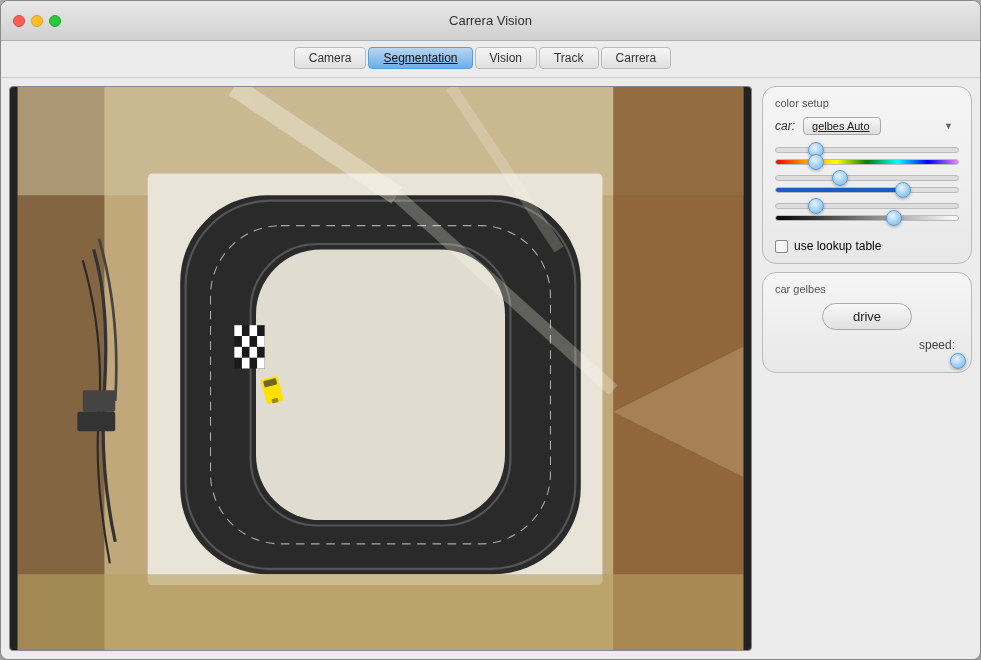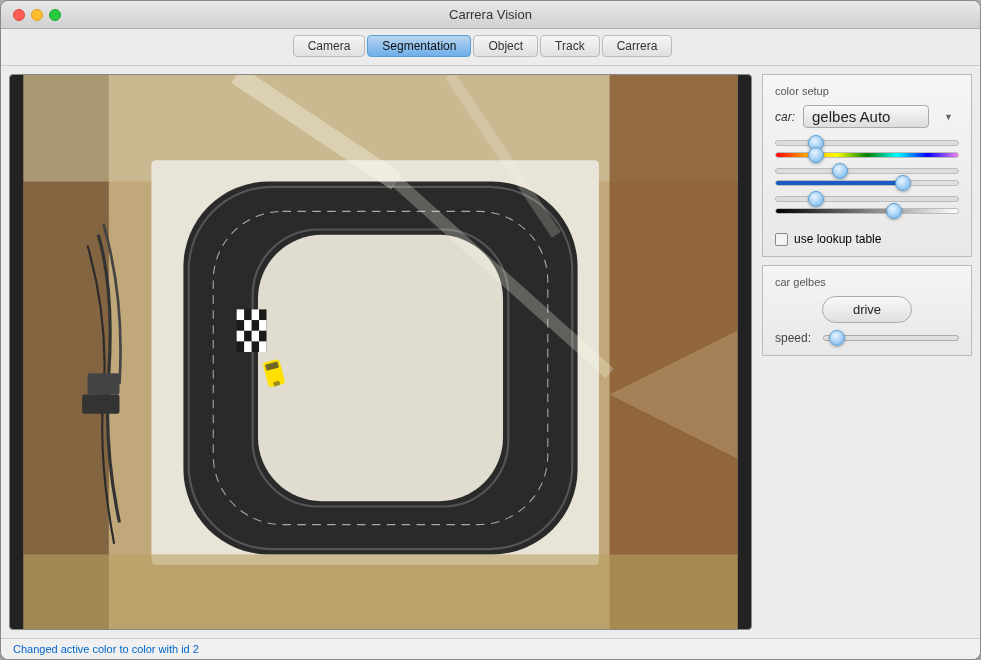--- a/index.html
+++ b/index.html
@@ -18,21 +18,21 @@
       border-radius: 8px;
       border: 1px solid #888;
       display: flex;
       flex-direction: column;
       box-shadow: 0 4px 24px rgba(0,0,0,0.5);
     }
     .titlebar {
       background: linear-gradient(to bottom, #e8e8e8, #d0d0d0);
       border-bottom: 1px solid #b0b0b0;
       border-radius: 8px 8px 0 0;
-      height: 28px;
+      height: 40px;
       display: flex;
       align-items: center;
       padding: 0 12px;
       position: relative;
     }
     .traffic-lights {
       display: flex;
       gap: 6px;
     }
     .tl {
@@ -67,20 +67,21 @@
       border-radius: 4px;
       font-size: 12px;
       color: #333;
       cursor: pointer;
       outline: none;
     }
     .tab-btn.active {
       background: linear-gradient(to bottom, #b8d4f0, #6eaee8);
       border-color: #5a9fd4;
       color: #111;
+      text-decoration: underline;
     }
     .main-area {
       display: flex;
       flex: 1;
       padding: 8px;
       gap: 10px;
       overflow: hidden;
     }
     .camera-view {
       flex: 1;
@@ -97,21 +98,21 @@
     }
     .right-panel {
       width: 210px;
       display: flex;
       flex-direction: column;
       gap: 8px;
     }
     .panel-box {
       background: linear-gradient(to bottom, #f5f5f5, #e8e8e8);
       border: 1px solid #bbb;
-      border-radius: 0;
+      border-radius: 14px;
       padding: 10px 12px;
     }
     .panel-label {
       font-size: 11px;
       color: #555;
       margin-bottom: 8px;
     }
     .car-row {
       display: flex;
       align-items: center;
@@ -123,25 +124,26 @@
       color: #333;
       font-style: italic;
     }
     .car-select {
       flex: 1;
       appearance: none;
       -webkit-appearance: none;
       background: linear-gradient(to bottom, #f8f8f8, #ddd);
       border: 1px solid #aaa;
       border-radius: 4px;
-      padding: 2px 36px 2px 8px;
-      font-size: 15px;
+      padding: 2px 9px 2px 8px;
+      font-size: 11px;
       cursor: pointer;
       position: relative;
       color: #222;
+      text-decoration: underline;
     }
     .select-wrapper {
       position: relative;
       flex: 1;
     }
     .select-wrapper::after {
       content: '▼';
       position: absolute;
       right: 6px;
       top: 50%;
@@ -206,22 +208,23 @@
       background: linear-gradient(to bottom, #f8f8f8, #e0e0e0);
       border: 1px solid #aaa;
       border-radius: 14px;
       font-size: 13px;
       color: #222;
       cursor: pointer;
       text-align: center;
     }
     .speed-row {
       display: flex;
-      align-items: center;
+      align-items: flex-end;
       gap: 8px;
+      flex-direction: column;
     }
     .speed-label {
       font-size: 12px;
       color: #444;
       min-width: 40px;
     }
     .speed-slider-track {
       flex: 1;
       height: 6px;
       background: #e0e0e0;
@@ -252,21 +255,21 @@
       <div class="tl tl-close"></div>
       <div class="tl tl-min"></div>
       <div class="tl tl-max"></div>
     </div>
     <span class="titlebar-title">Carrera Vision</span>
   </div>
 
   <div class="toolbar">
     <button class="tab-btn">Camera</button>
     <button class="tab-btn active">Segmentation</button>
-    <button class="tab-btn">Object</button>
+    <button class="tab-btn">Vision</button>
     <button class="tab-btn">Track</button>
     <button class="tab-btn">Carrera</button>
   </div>
 
   <div class="main-area">
 
     <div class="camera-view">
       <svg class="camera-canvas" viewBox="0 0 670 520" xmlns="http://www.w3.org/2000/svg">
 
         <rect width="670" height="520" fill="#b8a890"></rect>
@@ -396,16 +399,13 @@
         <div class="speed-row">
           <span class="speed-label">speed:</span>
           <div class="speed-slider-track">
             <div class="speed-thumb"></div>
           </div>
         </div>
       </div>
     </div>
   </div>
 
-  <div class="status-bar">
-    <span>Changed active color to color with id 2</span>
-  </div>
 </div>
 
 </body></html>

